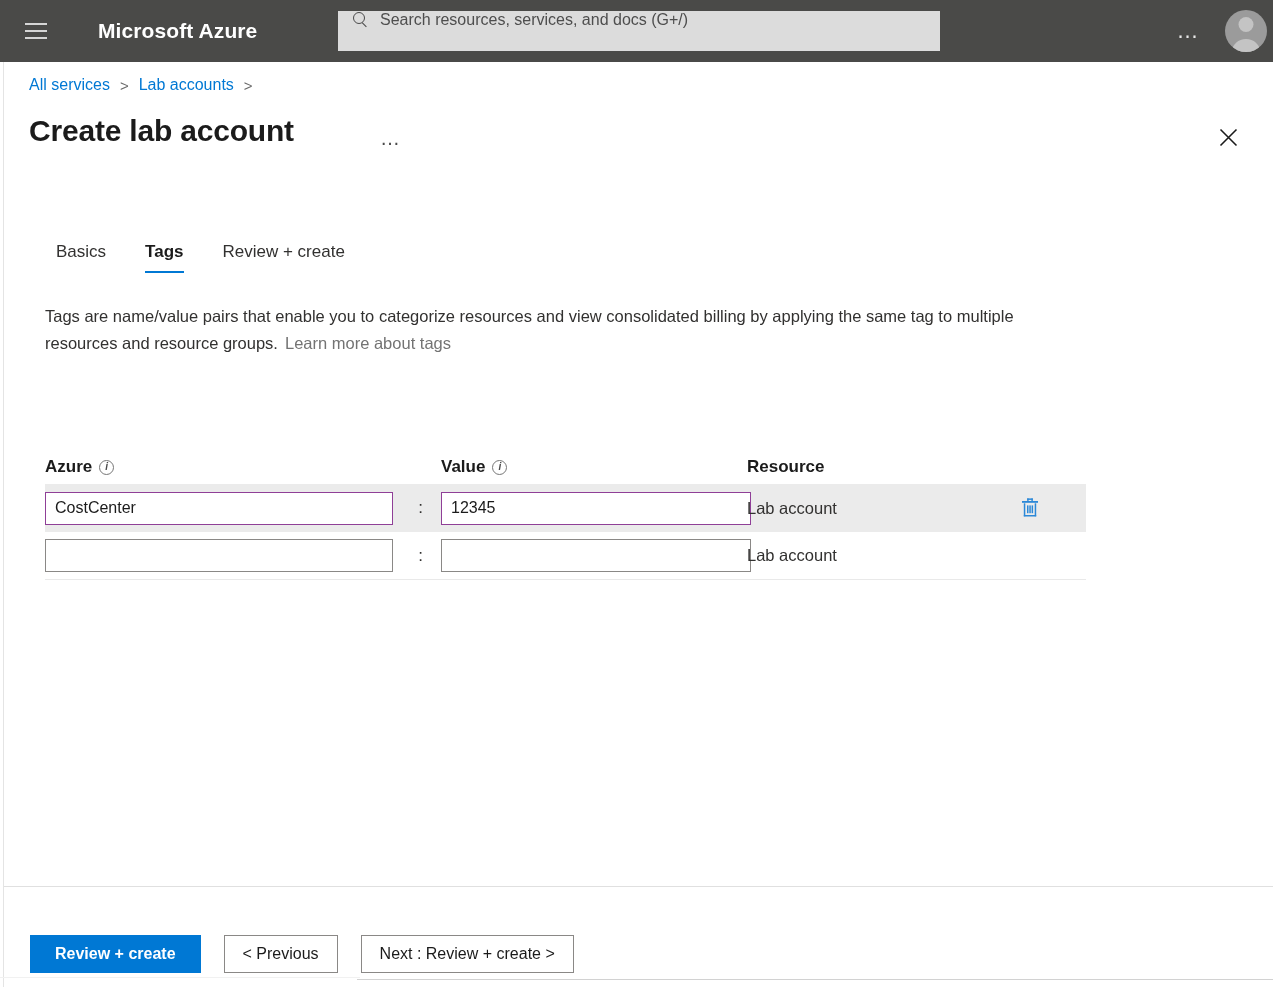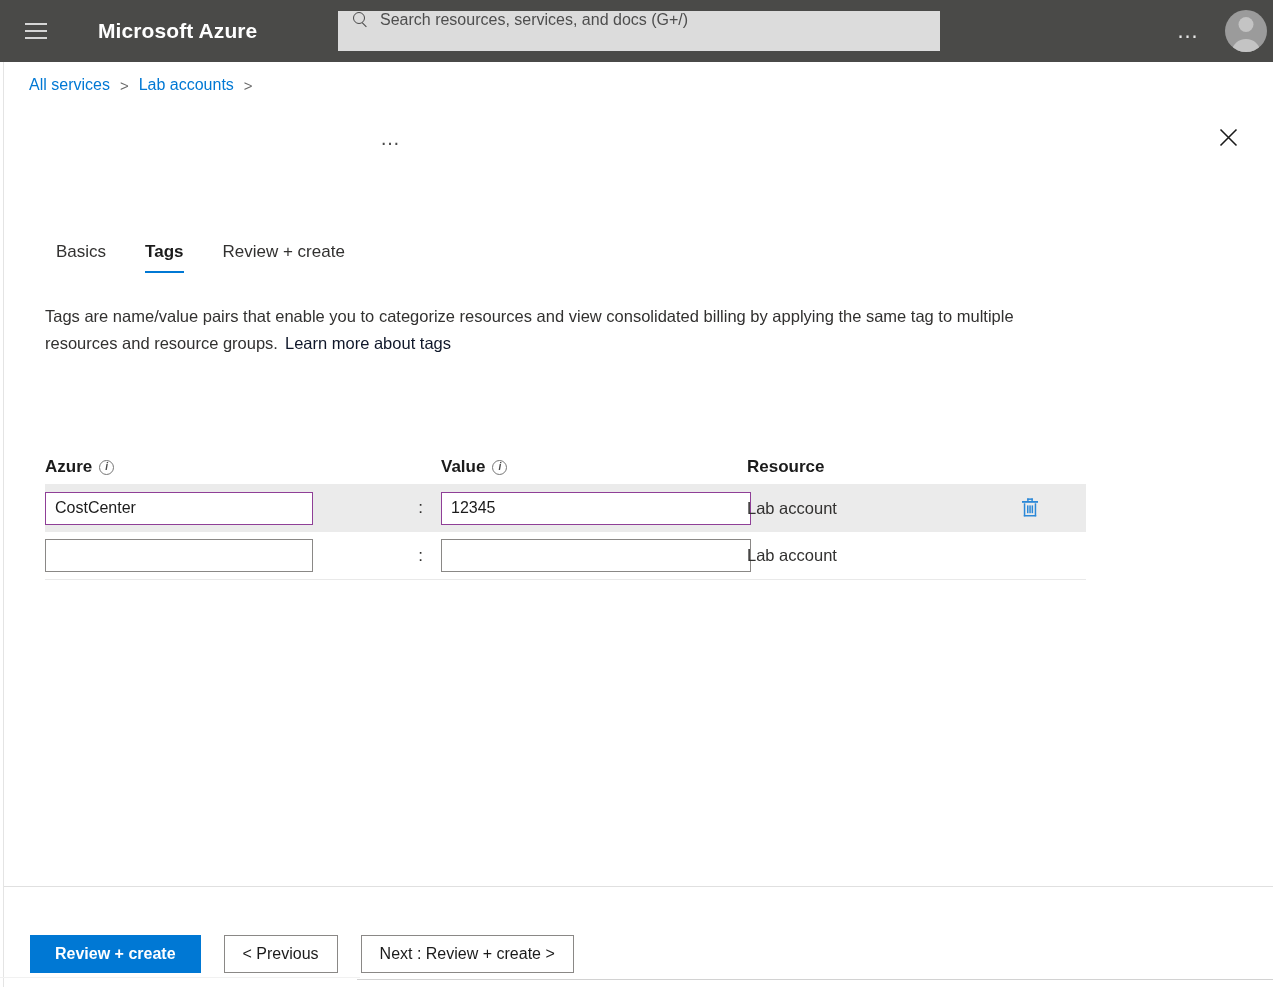--- a/index.html
+++ b/index.html
@@ -232,21 +232,21 @@
   .intro {
     position: absolute;
     top: 241px;
     left: 41px;
     width: 1020px;
     font-size: 16.5px;
     line-height: 27px;
     color: #323130;
   }
   .intro a {
-    color: #0f172a;
+    color: #737373;
     text-decoration: none;
     cursor: pointer;
     margin-left: 7px;
   }
   .note {
     position: absolute;
     top: 324px;
     left: 41px;
     width: 1030px;
     font-size: 16.5px;
@@ -299,21 +299,21 @@
 
   .tag-row {
     display: flex;
     align-items: center;
     height: 48px;
   }
   .tag-row.highlight { background: #ebebeb; }
   .tag-row.divider  { border-bottom: 1px solid #e9e9e9; }
 
   .tag-input {
-    width: 268px;
+    width: 348px;
     height: 33px;
     border: 1px solid #8a8886;
     background: #ffffff;
     font-family: "Liberation Sans", sans-serif;
     font-size: 16px;
     color: #1b1b1b;
     padding: 0 9px;
     outline: none;
   }
   .tag-input.accent { border-color: #8f3f97; }
@@ -419,20 +419,21 @@
 
 <div class="blade">
 
   <div class="breadcrumb">
     <a>All services</a>
     <span class="sep">&gt;</span>
     <a>Lab accounts</a>
     <span class="sep">&gt;</span>
   </div>
 
+  <h1 class="page-title">Create lab account</h1>
   <div class="title-ellipsis">…</div>
 
   <div class="close-btn">
     <svg width="19" height="19" viewBox="0 0 19 19" aria-hidden="true">
       <path d="M1.5 1.5 L17.5 17.5 M17.5 1.5 L1.5 17.5" stroke="#1b1b1b" stroke-width="1.6" fill="none"></path>
     </svg>
   </div>
 
   <div class="tabs">
     <div class="tab">Basics</div>

